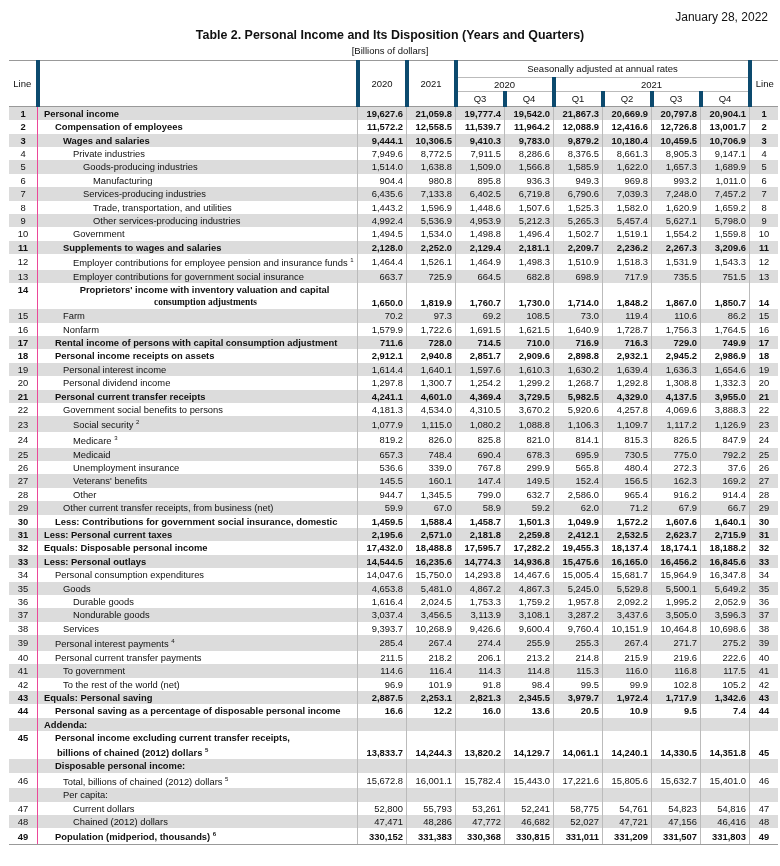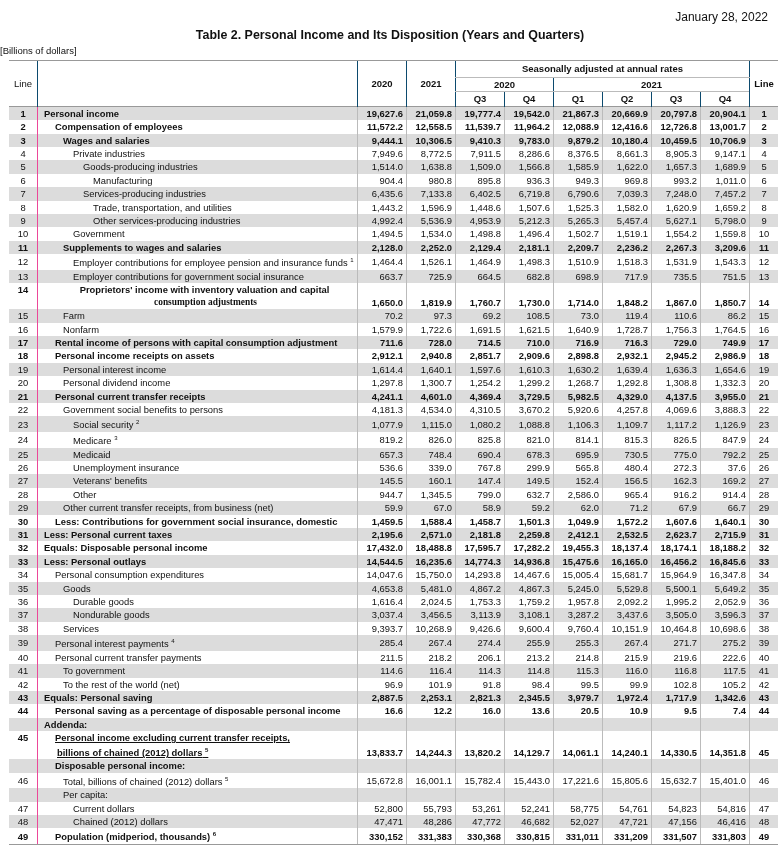--- a/index.html
+++ b/index.html
@@ -1,35 +1,35 @@
 <!DOCTYPE html>
 <html><head>
 <meta charset="utf-8">
 <style>
   html, body { margin:0; padding:0; background:#ffffff; }
   body { width:780px; height:866px; overflow:hidden; font-family:"Liberation Sans", sans-serif; color:#111; position:relative; }
   .date { position:absolute; top:10px; right:12px; font-size:12px; }
   .title { position:absolute; top:27px; left:0; width:780px; text-align:center; font-size:13.5px; font-weight:bold; transform:scaleX(0.92); }
-  .subtitle { position:absolute; top:45px; left:0; width:780px; font-size:9.5px; }
+  .subtitle { position:absolute; top:45px; left:0; width:780px; text-align:center; font-size:9.5px; }
   table { position:absolute; top:60px; left:9px; border-collapse:collapse; font-size:9.4px; table-layout:fixed; }
   td, th { padding:0 3px; height:13.4px; line-height:13.4px; white-space:nowrap; font-weight:normal; }
   thead th { border-top:1px solid #999; }
   .hdr1 th { height:16px; }
   .num { text-align:right; border-left:1px solid #bbb; }
   .ln { text-align:center; width:22px; }
   .lnr { text-align:center; border-left:1px solid #bbb; width:22px; }
   .lbl { border-left:1px solid #ec4899; overflow:hidden; }
   tr.shade td { background:#dcdcdc; }
   tr.bold td { font-weight:bold; }
   tr.tall td { height:21px; vertical-align:bottom; }
   tr.tall td.ln { vertical-align:top; }
   .i0{padding-left:3px}.i1{padding-left:14px}.i2{padding-left:22px}.i3{padding-left:32px}.i4{padding-left:42px}.i5{padding-left:52px}
   sup { font-size:6px; }
   .hd th { text-align:center; font-size:9.5px; }
-  .hd .bl { border-left:1px solid #0c4a6e;font-weight:bold; }
+  .hd .bl { border-left:4px solid #0c4a6e; }
   .hd .bb { border-bottom:1px solid #bbb; }
   tbody tr:first-child td { border-top:1px solid #999; }
   tbody tr:last-child td { border-bottom:1px solid #999;font-weight:bold; }
 </style>
 </head>
 <body>
 
 <div class="date">January 28, 2022</div>
 <div class="title">Table 2. Personal Income and Its Disposition (Years and Quarters)</div>
 <div class="subtitle">[Billions of dollars]</div>
@@ -745,21 +745,21 @@
         <td class="num"></td>
         <td class="num"></td>
         <td class="num"></td>
         <td class="num"></td>
         <td class="num"></td>
         <td class="lnr"></td>
       </tr>
       <tr class="bold tall">
         <td class="ln">45</td>
         <td class="lbl">
-          <div class="i1" style="line-height: 13px; text-decoration: underline;">
+          <div class="i1" style="line-height: 13px;">
             <div><span>Personal income excluding current transfer receipts,</span></div>
             <div style="padding-left: 2px;"><span>billions of chained (2012) dollars</span> <sup>5</sup></div>
           </div>
         </td>
         <td class="num">13,833.7</td>
         <td class="num">14,244.3</td>
         <td class="num">13,820.2</td>
         <td class="num">14,129.7</td>
         <td class="num">14,061.1</td>
         <td class="num">14,240.1</td>

